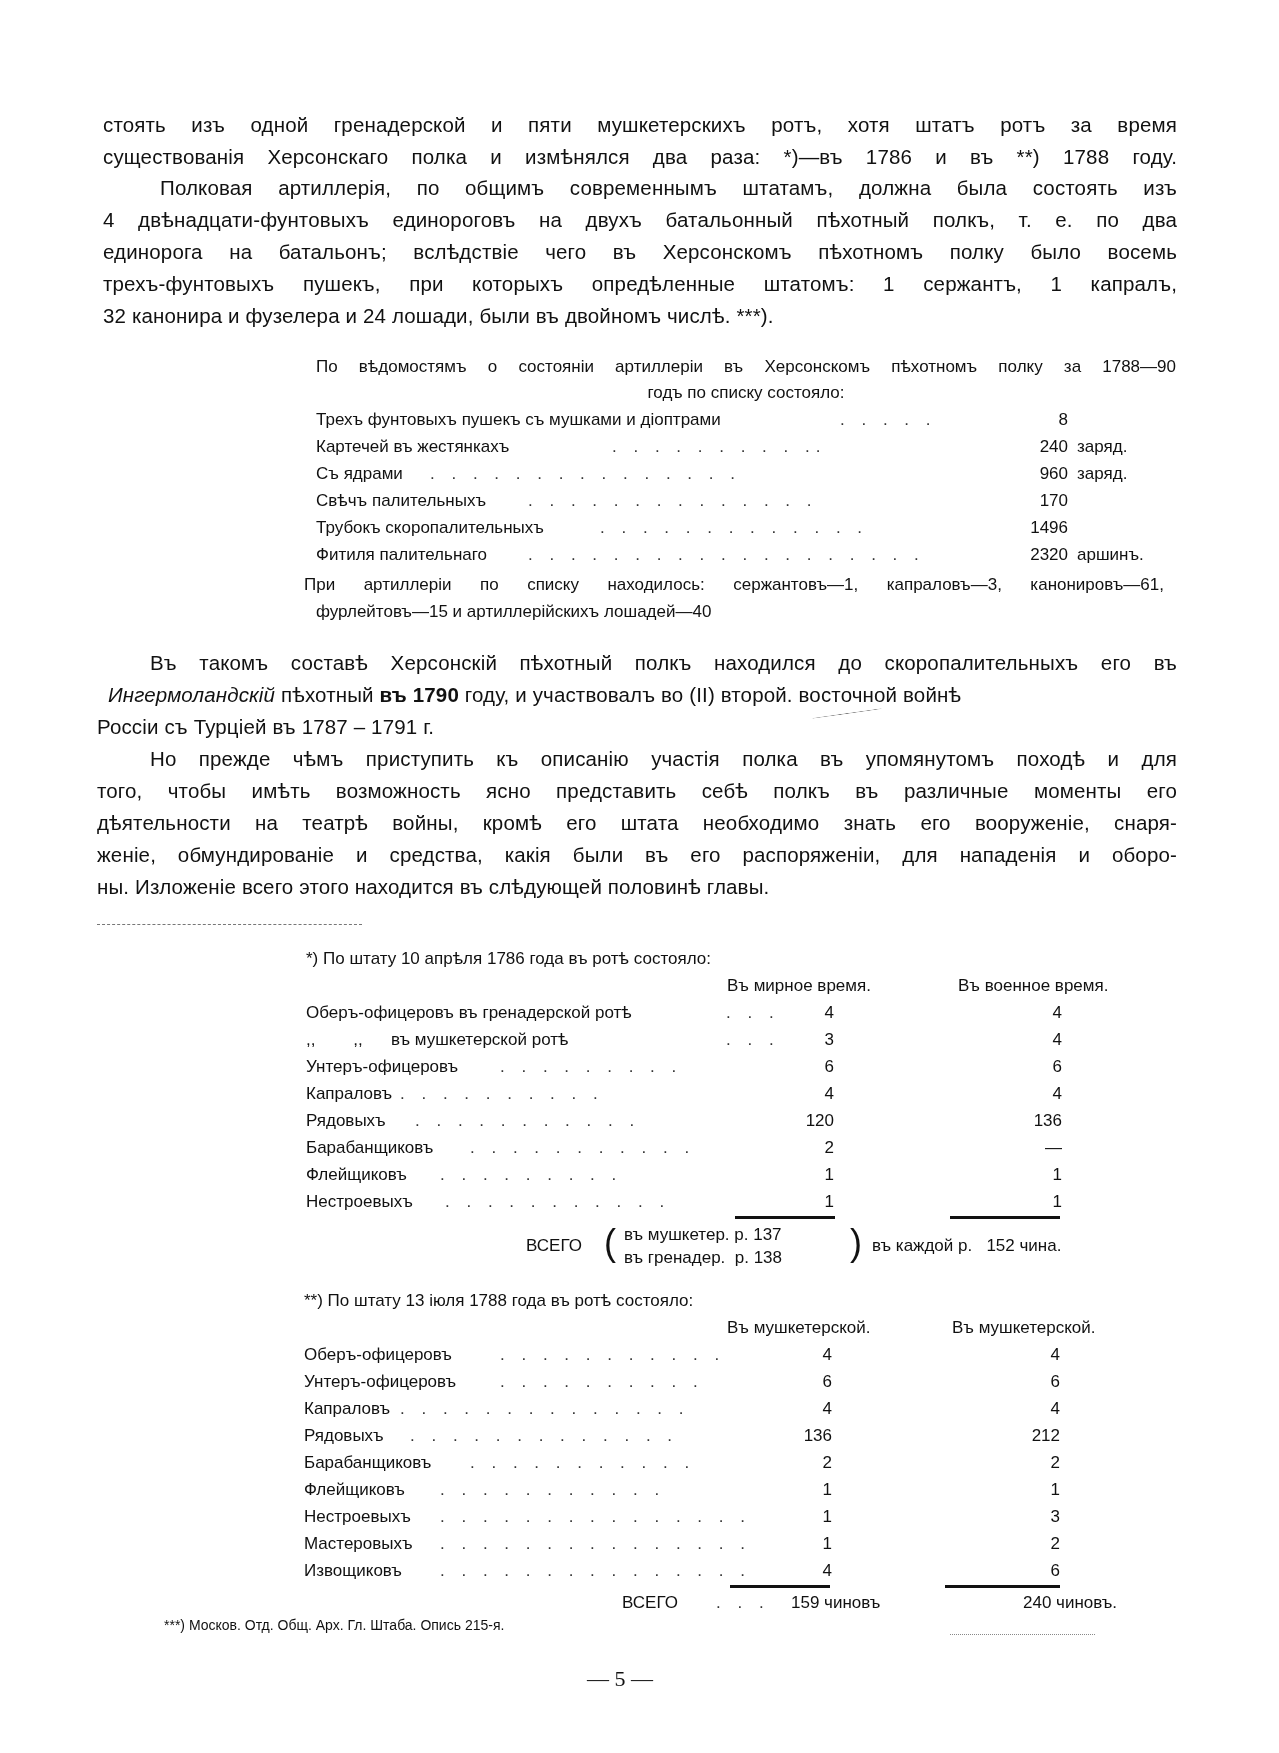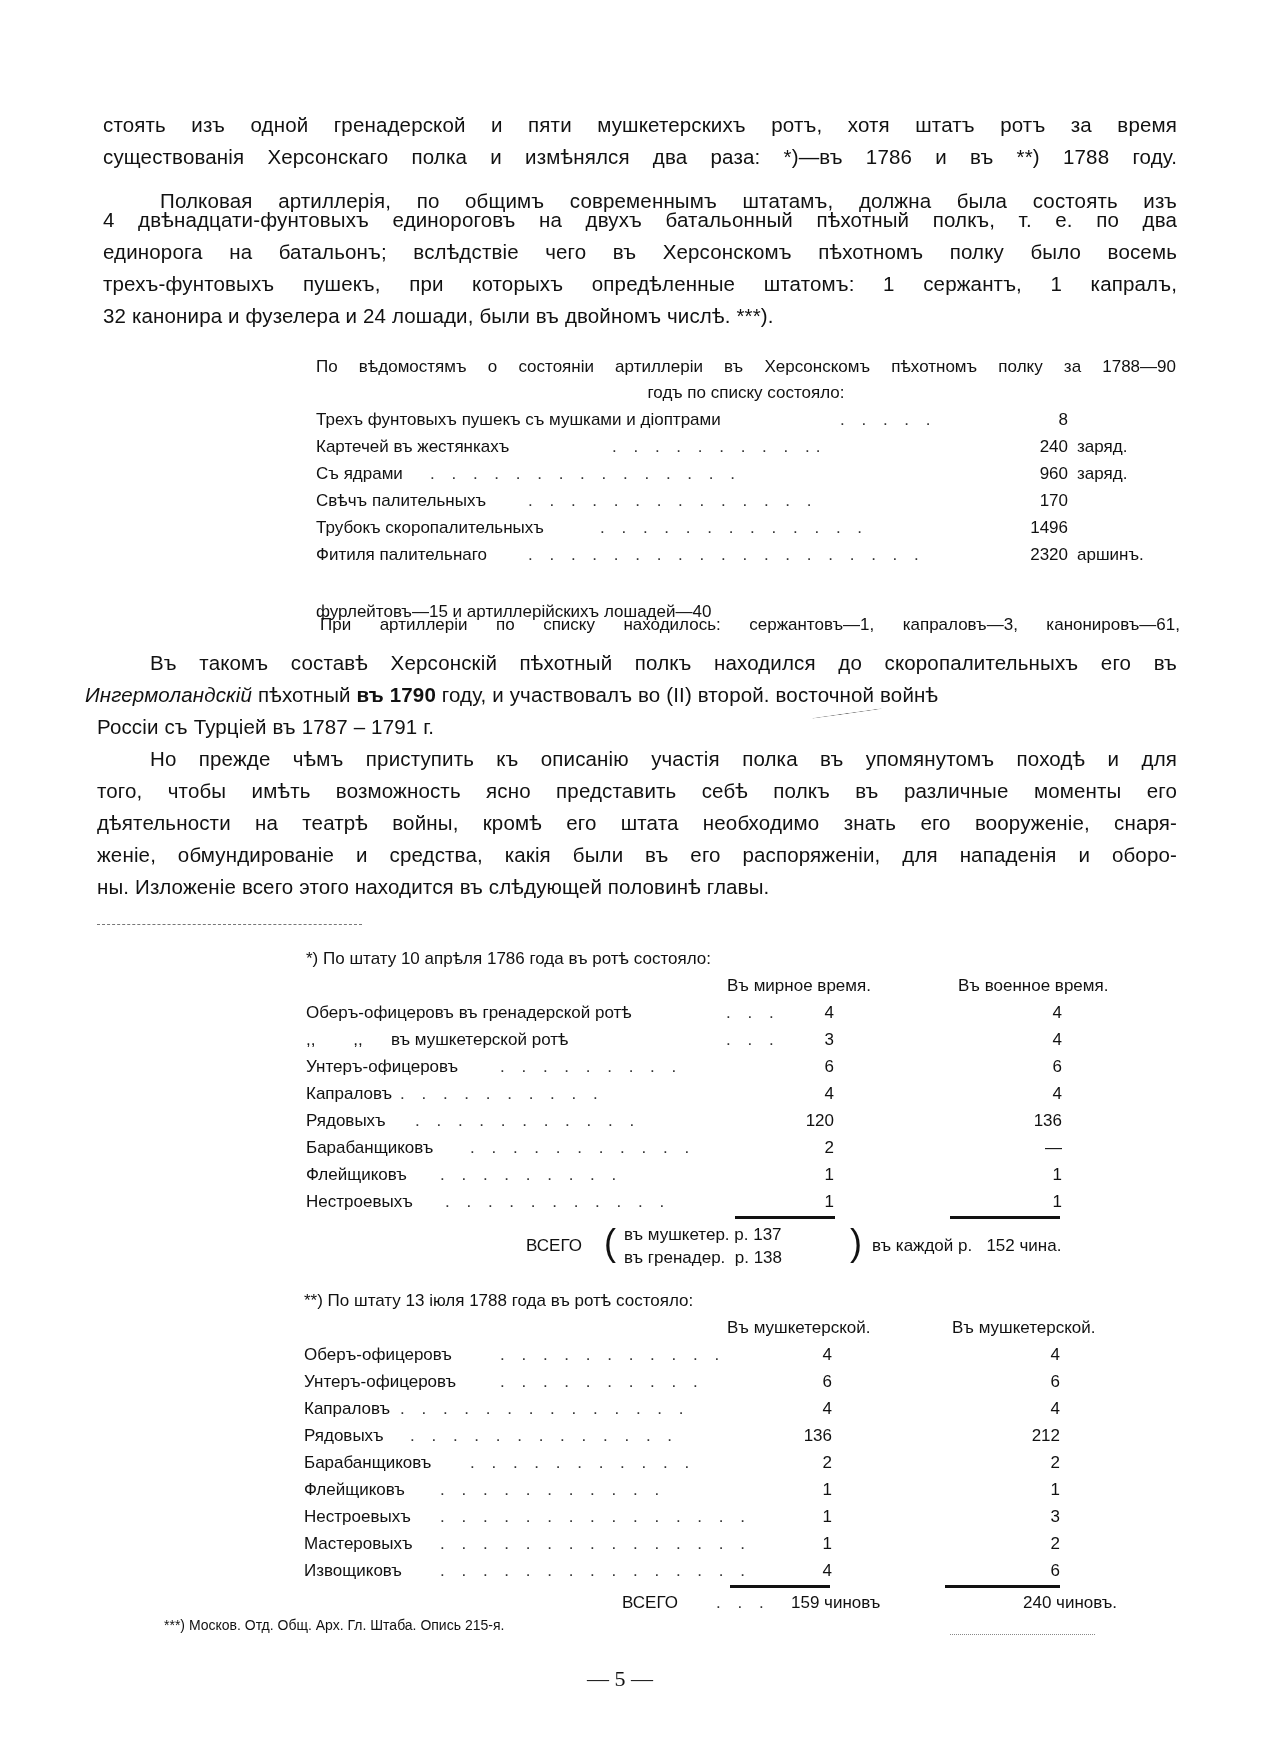--- a/index.html
+++ b/index.html
@@ -15,21 +15,21 @@
   .italic { font-style: italic; }
   .bold { font-weight: bold; }
   .hw { position: absolute; height: 0; border-top: 1.5px solid #222; border-radius: 50%; }
 </style>
 </head>
 <body>
 
 <div>
   <div class="abs body-line" style="left:103px; top:113px; width:1074px; text-align:justify; text-align-last:justify;">стоять изъ одной гренадерской  и пяти мушкетерскихъ ротъ, хотя штатъ ротъ за  время</div>
   <div class="abs body-line" style="left:103px; top:145px; width:1074px; text-align:justify; text-align-last:justify;">существованiя Херсонскаго полка и измѣнялся два раза: *)—въ 1786 и въ **) 1788 году.</div>
-  <div class="abs body-line" style="left:160px; top:176px; width:1017px; text-align:justify; text-align-last:justify;margin-top:13px;">Полковая артиллерiя, по общимъ современнымъ штатамъ, должна была  состоять изъ</div>
+  <div class="abs body-line" style="left:160px; top:176px; width:1017px; text-align:justify; text-align-last:justify;">Полковая артиллерiя, по общимъ современнымъ штатамъ, должна была  состоять изъ</div>
   <div class="abs body-line" style="left:103px; top:208px; width:1074px; text-align:justify; text-align-last:justify;">4 двѣнадцати-фунтовыхъ единороговъ на двухъ батальонный пѣхотный полкъ, т. е. по два</div>
   <div class="abs body-line" style="left:103px; top:240px; width:1074px; text-align:justify; text-align-last:justify;">единорога на батальонъ; вслѣдствiе чего въ Херсонскомъ пѣхотномъ  полку  было  восемь</div>
   <div class="abs body-line" style="left:103px; top:272px; width:1074px; text-align:justify; text-align-last:justify;">трехъ-фунтовыхъ пушекъ, при которыхъ  опредѣленные штатомъ: 1 сержантъ, 1  капралъ,</div>
   <div class="abs body-line" style="left:103px; top:304px;">32 канонира и фузелера и 24 лошади, были въ двойномъ числѣ. ***).</div>
 </div>
 
 <div>
   <div class="abs small" style="left:316px; top:357px; width:860px; text-align:justify; text-align-last:justify;">По вѣдомостямъ о состоянiи артиллерiи въ Херсонскомъ пѣхотномъ полку за 1788—90</div>
   <div class="abs small" style="left:316px; top:383px; width:860px; text-align:center;">годъ по списку состояло:</div>
 
@@ -53,27 +53,27 @@
 
   <div class="abs small" style="left:316px; top:518px;">Трубокъ скоропалительныхъ</div>
   <div class="abs small dots" style="left:600px; top:518px;">. .   . .   . . . . . . . . .</div>
   <div class="abs small num" style="left:1000px; top:518px; width:68px;">1496</div>
 
   <div class="abs small" style="left:316px; top:545px;">Фитиля палительнаго</div>
   <div class="abs small dots" style="left:528px; top:545px;">. . . . . . . . . . . . . . . . . . .</div>
   <div class="abs small num" style="left:1000px; top:545px; width:68px;">2320</div>
   <div class="abs small" style="left:1077px; top:545px;">аршинъ.</div>
 
-  <div class="abs small" style="left:320px; top:575px; width:860px; text-align:justify; text-align-last:justify;margin-top:40px;">При артиллерiи по списку находилось: сержантовъ—1, капраловъ—3, канонировъ—61,</div>
+  <div class="abs small" style="left:304px; top:575px; width:860px; text-align:justify; text-align-last:justify;">При артиллерiи по списку находилось: сержантовъ—1, капраловъ—3, канонировъ—61,</div>
   <div class="abs small" style="left:316px; top:602px;">фурлейтовъ—15 и артиллерiйскихъ лошадей—40</div>
 </div>
 
 <div>
   <div class="abs body-line" style="left:150px; top:651px; width:1027px; text-align:justify; text-align-last:justify;">Въ такомъ составѣ Херсонскiй пѣхотный полкъ находился до скоропалительныхъ его въ</div>
-  <div class="abs body-line" style="left:85px; top:683px; width:1080px; display:flex; justify-content:space-between;align-items:flex-end;">
+  <div class="abs body-line" style="left:108px; top:683px; width:1080px; display:flex; justify-content:space-between;align-items:flex-end;">
     <span style="white-space:pre;"><span class="italic">Ингермоландскiй</span><span> пѣхотный </span><span class="bold">въ 1790</span><span> году, и участвовалъ во (II) второй. восточной войнѣ</span></span>
   </div>
   <div class="hw" style="left:812px; top:713px; width:70px; transform:rotate(-8deg);"></div>
   <div class="abs body-line" style="left:97px; top:715px;">Россiи съ Турцiей въ 1787 – 1791 г.</div>
 </div>
 
 <div>
   <div class="abs body-line" style="left:150px; top:747px; width:1027px; text-align:justify; text-align-last:justify;">Но прежде чѣмъ приступить къ описанiю участiя полка въ упомянутомъ походѣ и для</div>
   <div class="abs body-line" style="left:97px; top:779px; width:1080px; text-align:justify; text-align-last:justify;">того, чтобы имѣть возможность ясно представить себѣ полкъ въ различные моменты его</div>
   <div class="abs body-line" style="left:97px; top:811px; width:1080px; text-align:justify; text-align-last:justify;">дѣятельности на театрѣ войны, кромѣ его штата необходимо знать его вооруженiе, снаря-</div>

